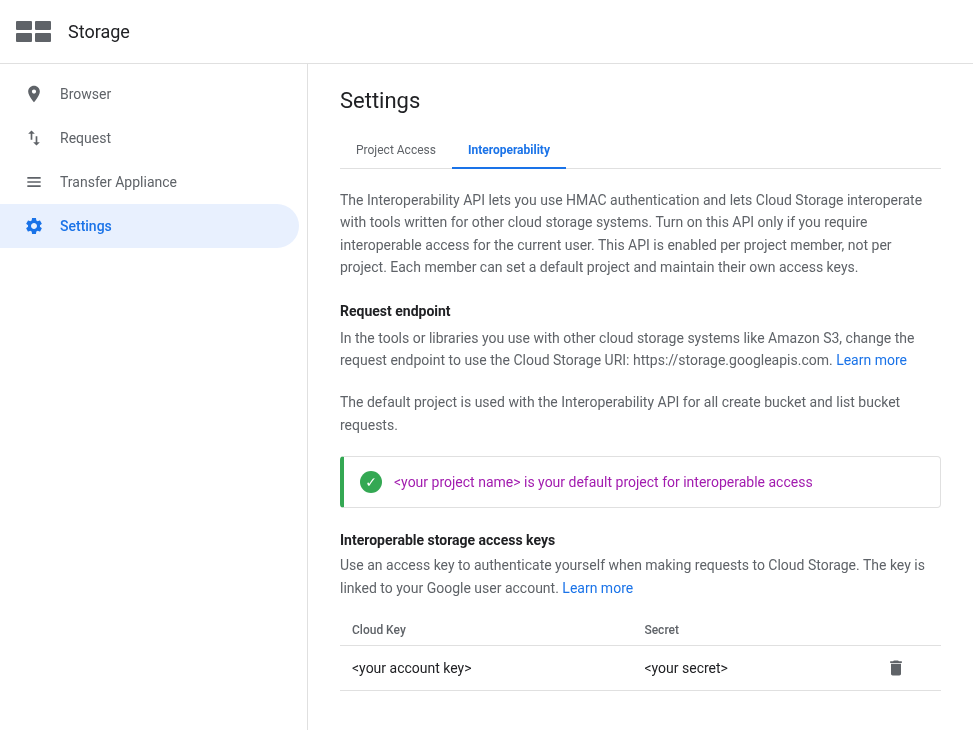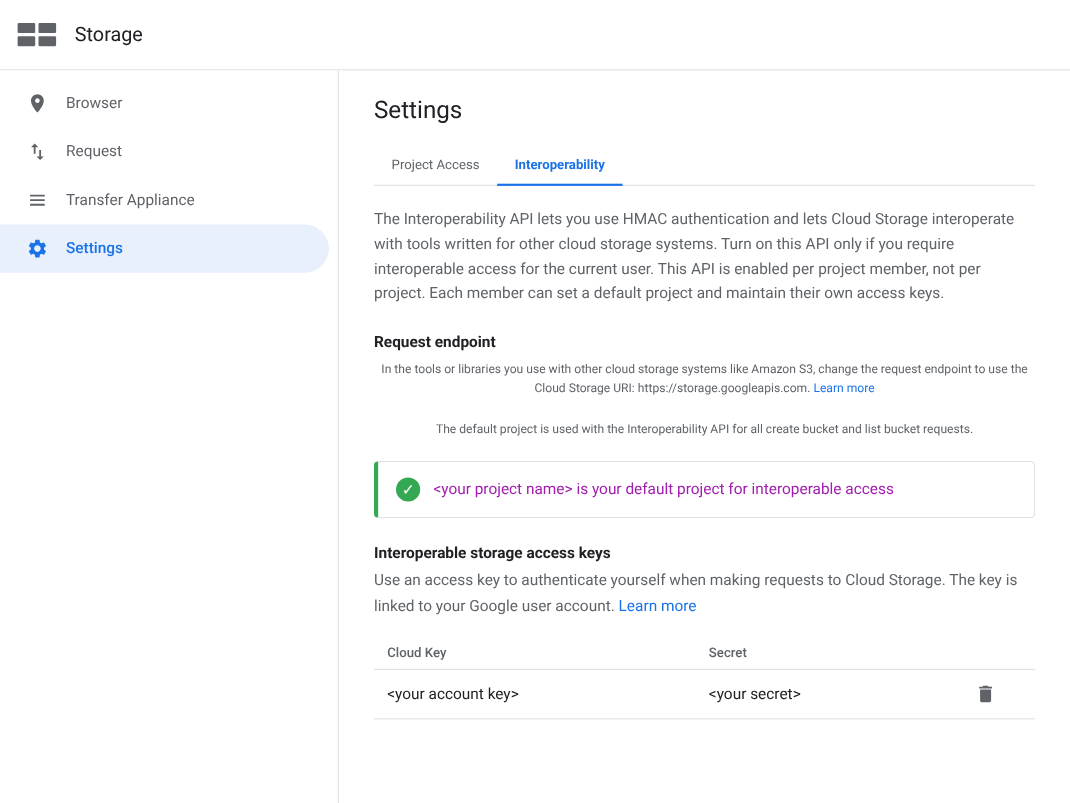--- a/index.html
+++ b/index.html
@@ -142,25 +142,24 @@
       margin-bottom: 24px;
     }
 
     .section-title {
       font-size: 14px;
       font-weight: 700;
       color: #202124;
       margin-bottom: 8px;
     }
     .section-text {
-      font-size: 11px;
+      font-size: 14px;
       color: #5f6368;
       line-height: 1.6;
       margin-bottom: 20px;
-      text-align: center;
     }
     .link {
       color: #1a73e8;
       cursor: pointer;
       text-decoration: none;
     }
 
     
     .default-project-box {
       border: 1px solid #e0e0e0;

